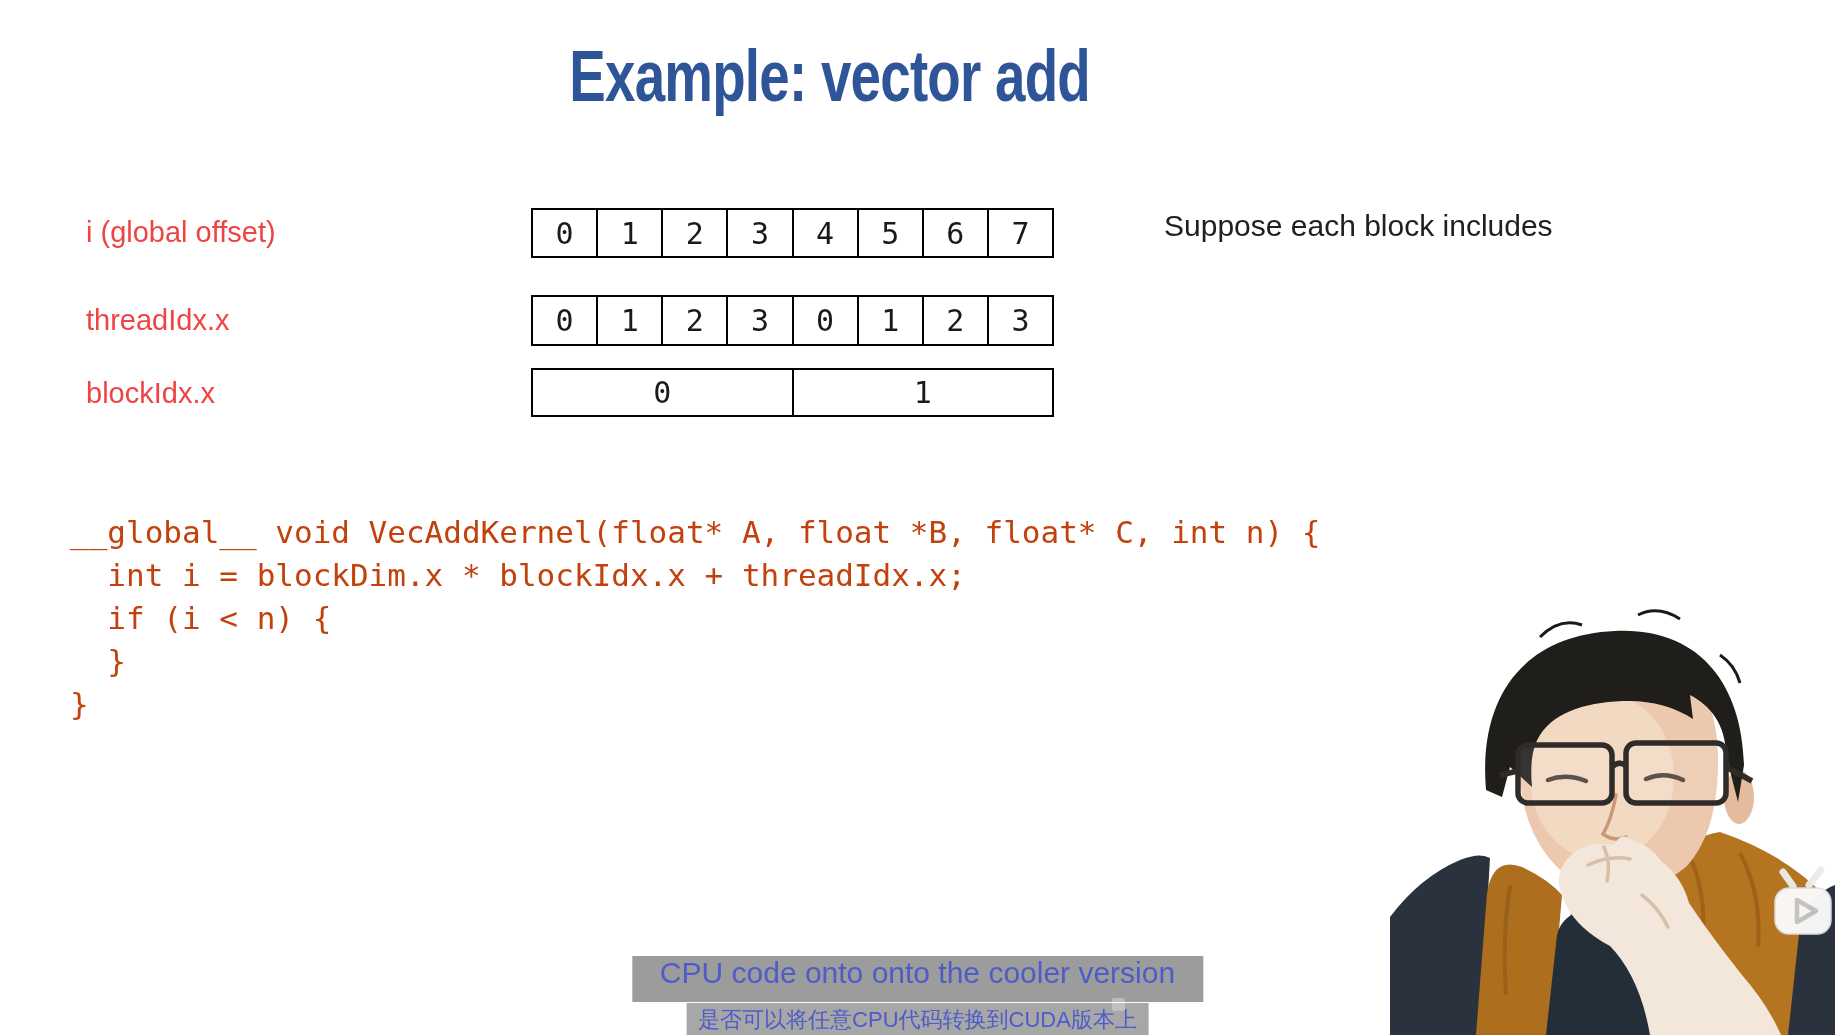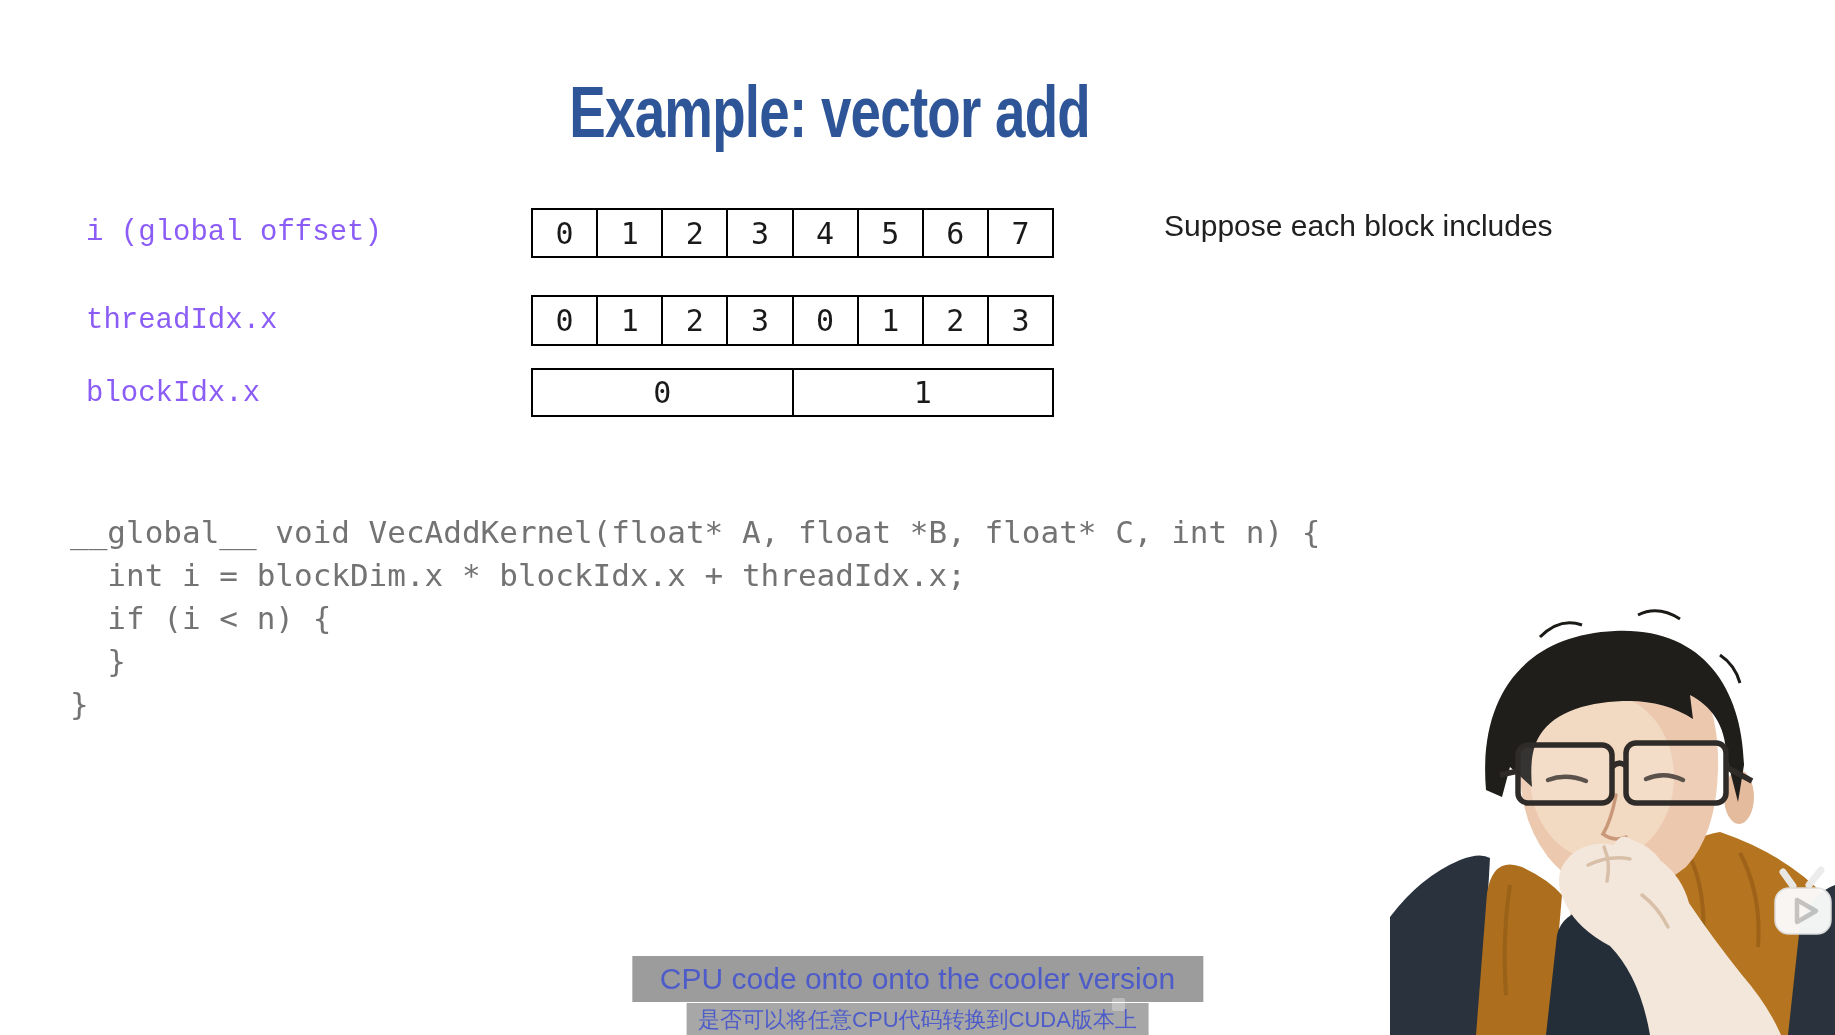--- a/index.html
+++ b/index.html
@@ -7,31 +7,31 @@
   #stage {
     position: relative;
     width: 1835px; height: 1035px;
     background: #ffffff;
     overflow: hidden;
     font-family: "Liberation Sans", sans-serif;
   }
   
   .title-wrap {
     position: absolute; left: 520px; top: 34px; width: 620px; height: 84px;
-    display: flex; align-items: center; justify-content: center; margin-top: 36px;
+    display: flex; align-items: center; justify-content: center;
   }
   .title-text {
     font-size: 72px; font-weight: bold; letter-spacing: -1px;
     white-space: nowrap; transform: scaleX(0.76); transform-origin: center;
   }
   
   .row-label {
     position: absolute; left: 86px;
-    font-family: Liberation Mono, monospace;
-    font-size: 29px; color: #8b5cf6; white-space: pre;
+    font-family: Liberation Sans, sans-serif;
+    font-size: 29px; color: #ef4444; white-space: pre;
   }
   
   .val-table {
     position: absolute; left: 531px; width: 523px;
     display: flex; border: 2px solid #000; background: #fff;
   }
   .val-table .cell {
     flex: 1; display: flex; align-items: center; justify-content: center;
     border-right: 2px solid #000;
     font-family: "DejaVu Sans Mono", monospace;
@@ -40,29 +40,29 @@
   .val-table .cell:last-child { border-right: none; }
   
   .note {
     position: absolute; left: 1164px; top: 205px;
     font-size: 30px; line-height: 41px; color: #202020; text-align: right;
   }
   
   .code-block {
     position: absolute; left: 70px; top: 511px;
     font-family: "DejaVu Sans Mono", monospace;
-    font-size: 31px; line-height: 43px; color: #737373;
+    font-size: 31px; line-height: 43px; color: #c2410c;
   }
   .code-line { white-space: pre; }
   
   .subtitle-en {
     position: absolute; left: 50%; top: 956px; transform: translateX(-50%);
     height: 46px; padding: 0 28px;
     background: #9c9c9c;
-    display: flex; align-items: center;
+    display: flex; 
     font-size: 30px; white-space: nowrap;
   }
   .subtitle-zh {
     position: absolute; left: 50%; top: 1003px; transform: translateX(-50%);
     height: 34px; padding: 0 12px;
     background: #a7a7a7;
     display: flex; align-items: center;
     font-size: 22px; white-space: nowrap;
   }
   .subtitle-watermark {

